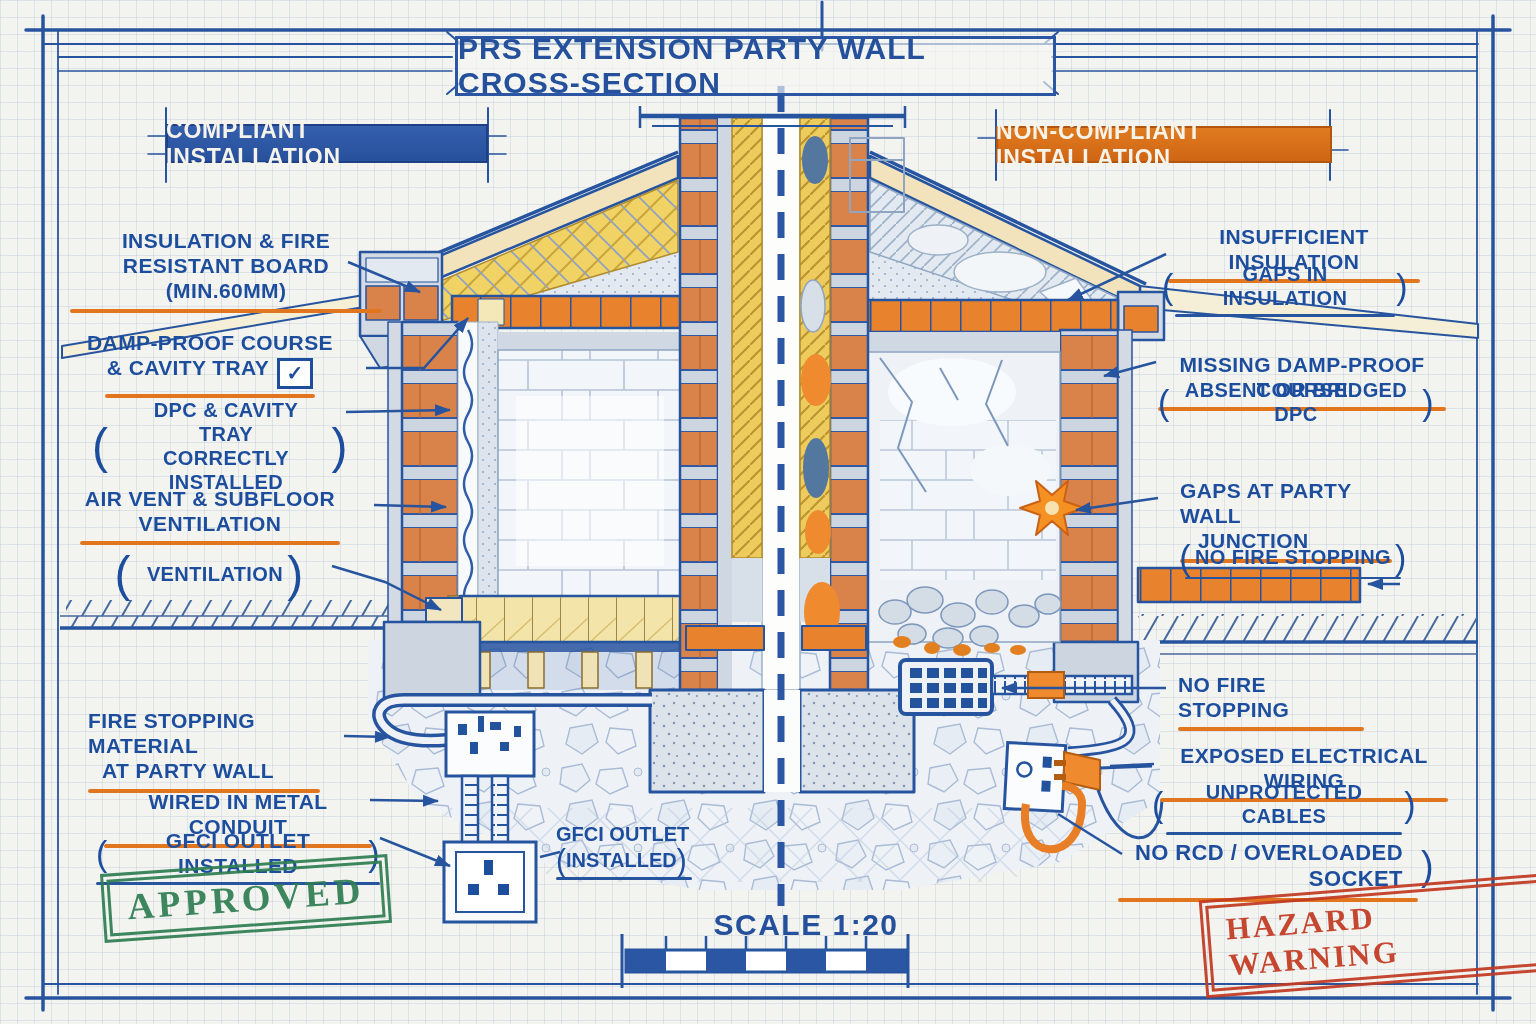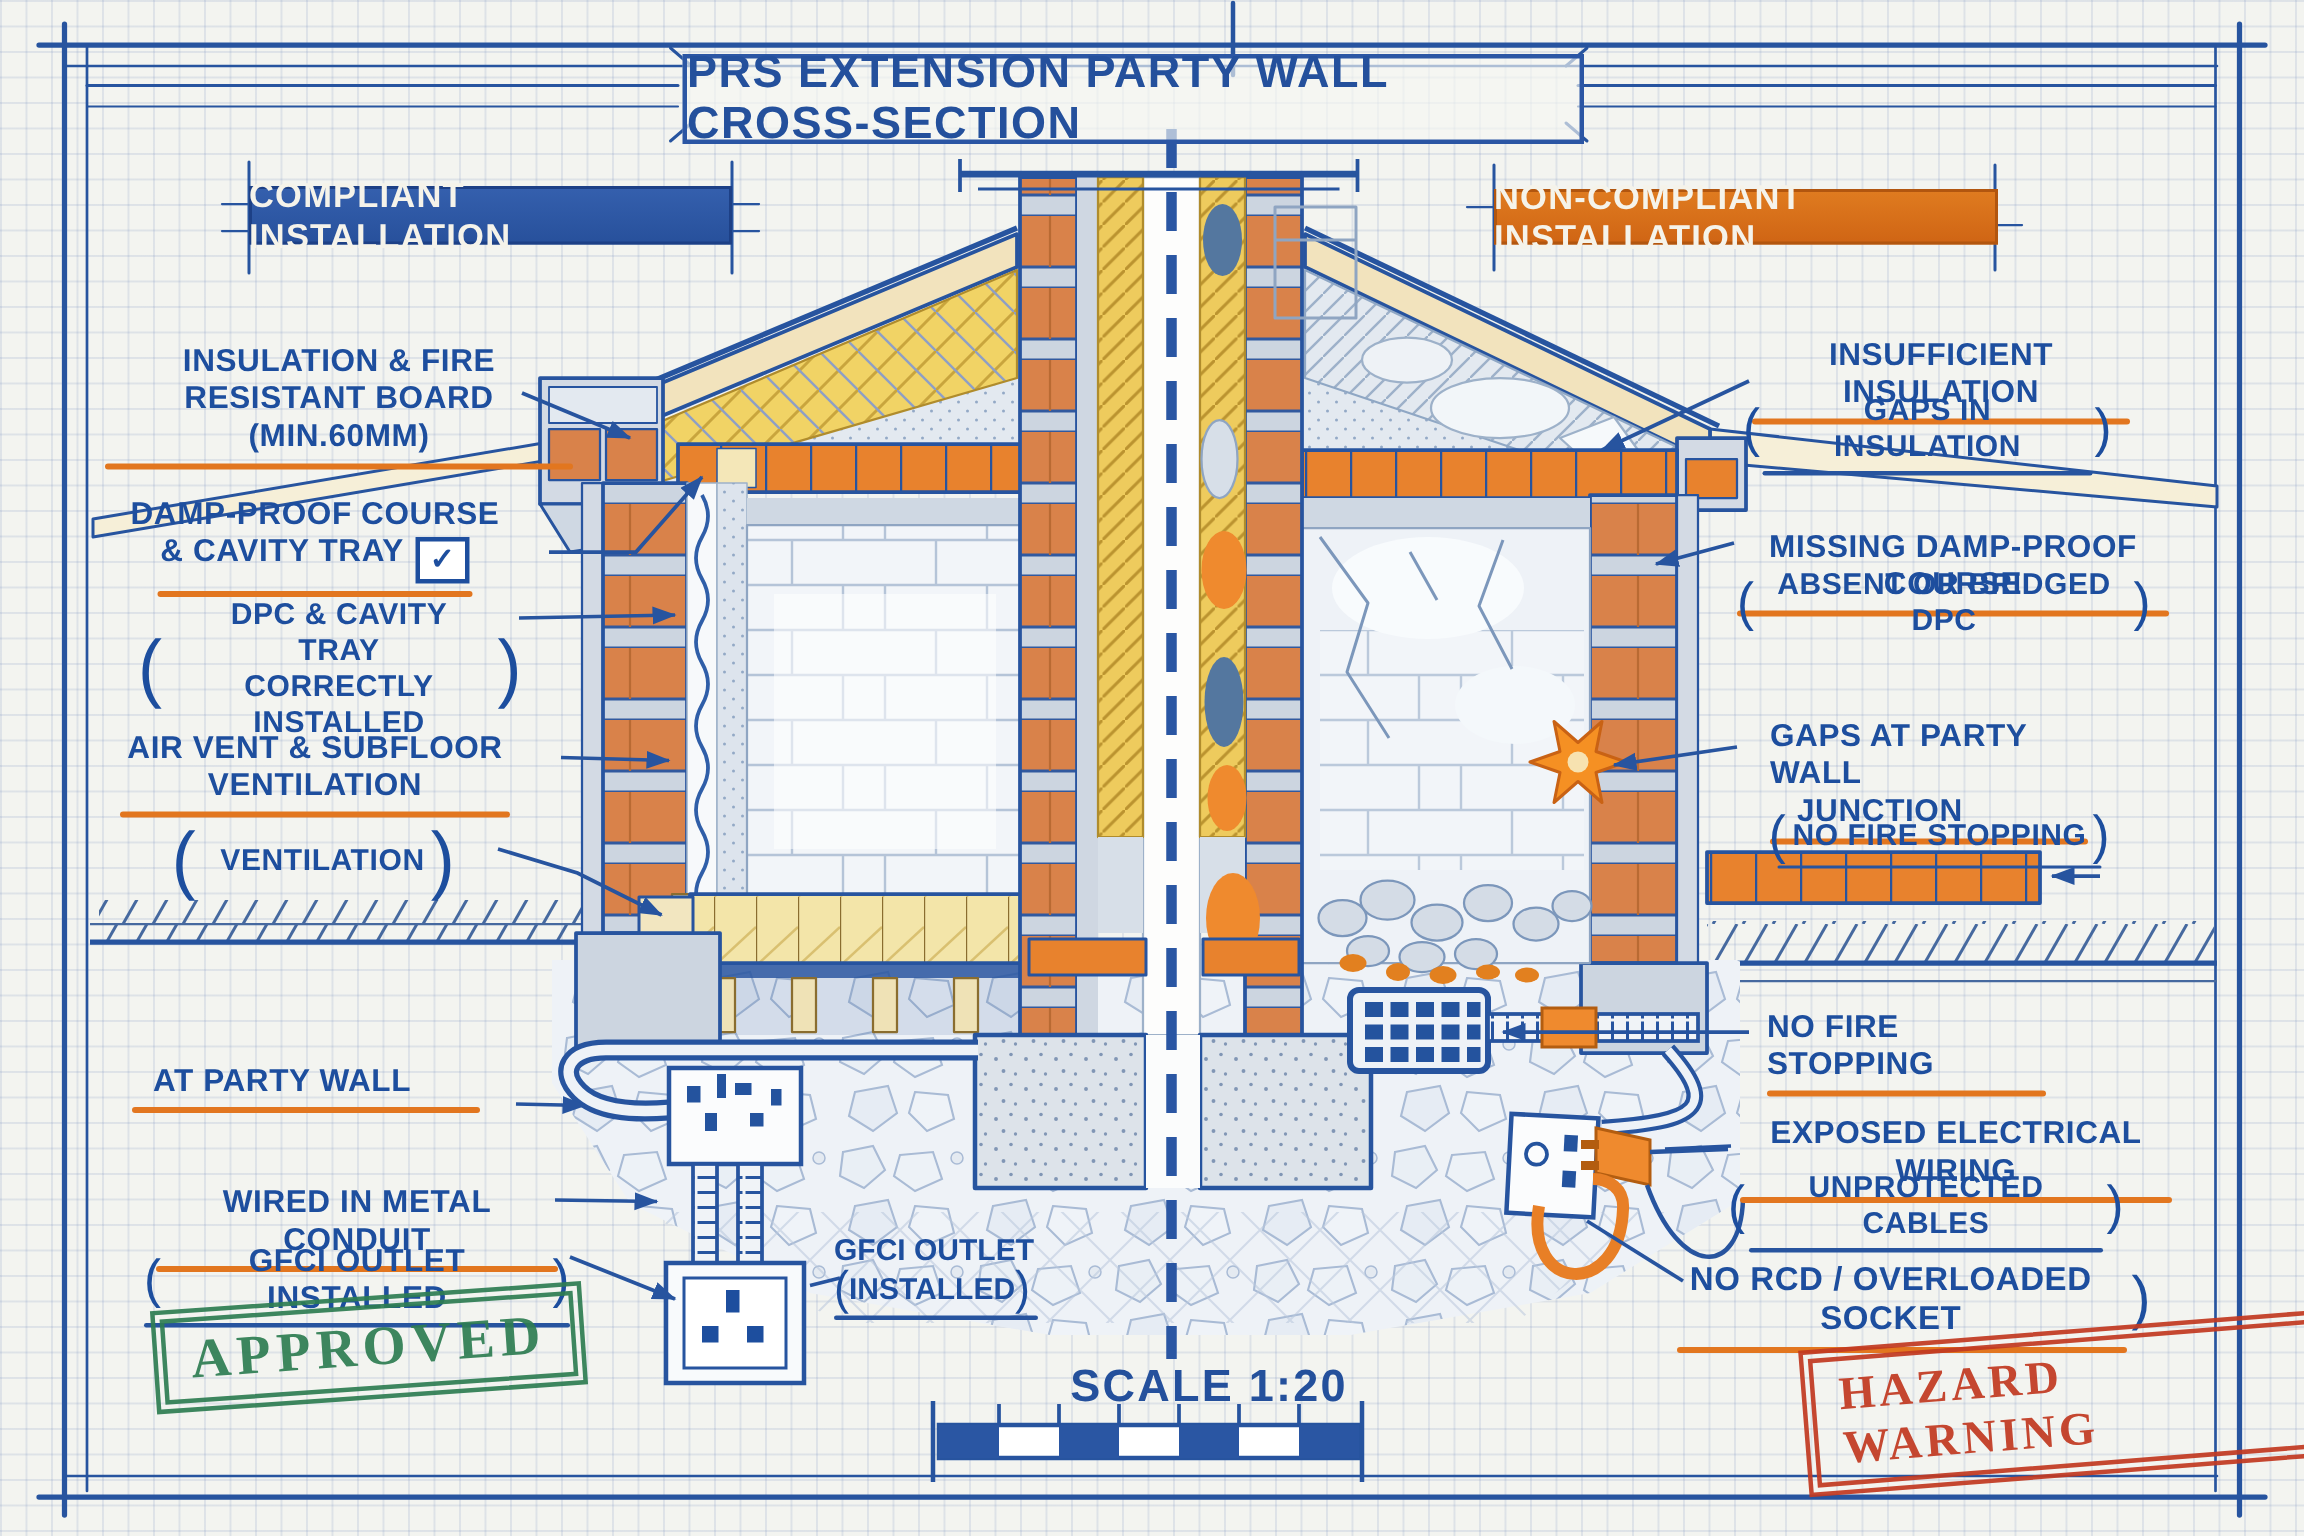--- a/index.html
+++ b/index.html
@@ -44,21 +44,21 @@
   .stamp .outer{border:3.5px solid;padding:3px;}
   .stamp .inner{border:3px solid;padding:4px 16px;font-family:"Liberation Serif",serif;font-weight:700;letter-spacing:4px;}
   .stamp.green{left:102px;top:864px;color:#2e7d52;opacity:.92;}
   .stamp.green .inner{font-size:37px;}
   .stamp.red{left:1202px;top:886px;color:#c23a22;transform:rotate(-4.5deg);opacity:.93;}
   .stamp.red .inner{font-size:31px;letter-spacing:2.5px;}
   .c-gfci{position:absolute;left:556px;top:822px;width:136px;z-index:4;color:#1d4e9e;font-weight:700;font-size:20px;text-align:left;line-height:1.2;}
   .c-gfci .prow{display:flex;align-items:center;}
   .c-gfci .paren{font-size:30px;}
   .scale-lbl{position:absolute;left:686px;top:908px;width:240px;z-index:4;color:#24509c;font-weight:700;font-size:30px;letter-spacing:1.5px;text-align:center;}
-  .rcd-row{display:flex;align-items:center;justify-content:flex-start;gap:18px;font-size:22px;}
+  .rcd-row{display:flex;align-items:center;justify-content:flex-start;gap:18px;font-size:22px;text-align:right;}
 </style>
 </head>
 <body>
 
 <div class="page">
 
 <svg class="diagram" width="1536" height="1024" viewBox="0 0 1536 1024">
   <defs>
     <marker id="ah" markerUnits="userSpaceOnUse" markerWidth="18" markerHeight="14" refX="15" refY="6" orient="auto">
       <path d="M0,0 L16,6 L0,12 Z" fill="#27549f"></path>
@@ -456,20 +456,21 @@
 
 <div class="lbl note" style="left:74px;top:552px;width:270px;">
   <span class="paren">(</span>
   <span class="col">
     <span>VENTILATION</span>
   </span>
   <span class="paren">)</span>
 </div>
 
 <div class="lbl" style="left:88px;top:708px;width:252px;text-align:left;">
+  <span class="ln">FIRE STOPPING MATERIAL</span>
   <span class="ln" style="padding-left:14px;">AT PARTY WALL</span>
   <div class="u-orange" style="width:232px;"></div>
 </div>
 
 <div class="lbl" style="left:104px;top:789px;width:268px;">
   <span class="ln">WIRED IN METAL CONDUIT</span>
   <div class="u-orange"></div>
 </div>
 
 <div class="lbl" style="left:96px;top:828px;width:284px;">

